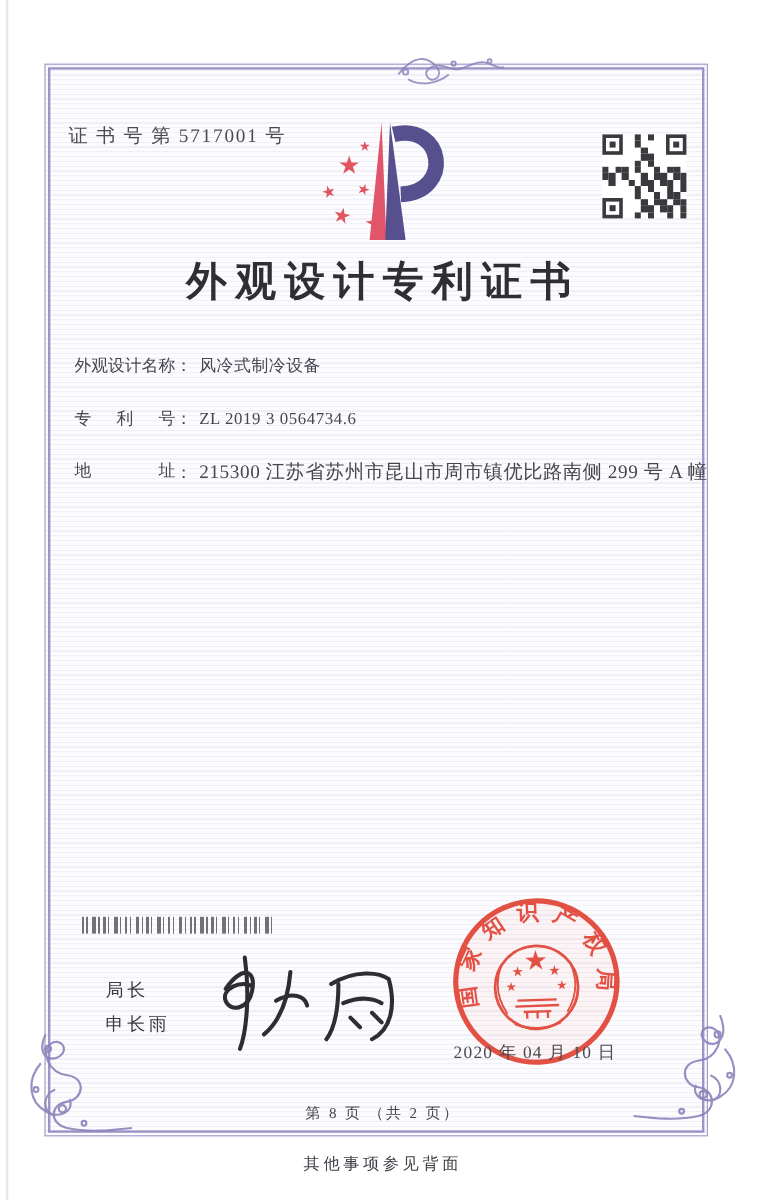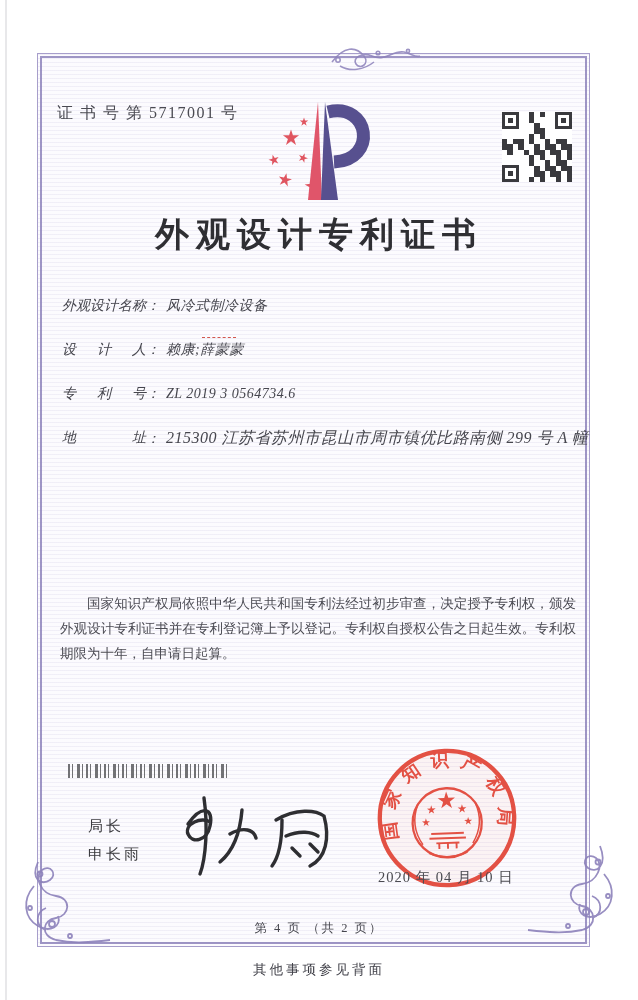--- a/index.html
+++ b/index.html
@@ -30,21 +30,21 @@
   .qr-finder{position:absolute;width:17px;height:17px;border:3px solid #3a3a3e;box-sizing:border-box;background:#fff;}
   .qr-finder::after{content:"";position:absolute;left:3px;top:3px;width:5px;height:5px;background:#3a3a3e;}
   .qr-f1{left:0;top:0;} .qr-f2{right:0;top:0;} .qr-f3{left:0;bottom:0;}
 
   .title{
     position:absolute;left:0;top:212px;width:100%;text-align:center;
     font-size:34px;font-weight:600;letter-spacing:7px;color:#2f2f33;
   }
 
   
-  .fields{position:absolute;left:62px;top:296px;width:512px;font-size:14px;color:#46464e;font-style:italic;}
+  .fields{position:absolute;left:62px;top:296px;width:512px;font-size:14px;color:#46464e;}
   .frow{height:44px;line-height:20px;white-space:nowrap;}
   .flabel{display:inline-block;width:84px;text-align:justify;text-align-last:justify;vertical-align:top;}
   .fcolon{display:inline-block;margin-right:6px;}
   .fvalue{letter-spacing:.5px;}
   .marked{position:relative;}
   .mark-line{position:absolute;left:2px;top:-5px;width:34px;border-top:1.5px dashed #d2574e;}
   .grant-row{margin-top:-5px;}
   .grant-g1{display:inline-block;width:238px;}
   .flabel-g{display:inline-block;width:74px;text-align:justify;text-align-last:justify;vertical-align:top;}
 
@@ -307,32 +307,28 @@
   <div class="qr-finder qr-f3"></div>
 </div>
 
 <div class="title">外观设计专利证书</div>
 
 <div class="fields">
   <div class="frow">
     <span class="flabel">外观设计名称</span><span class="fcolon">：</span><span class="fvalue">风冷式制冷设备</span>
   </div>
   <div class="frow">
-    <span class="flabel">设计人</span><span class="fcolon">：</span><span class="fvalue"><span>赖康;</span><span class="marked"><i class="mark-line"></i><span>薛蒙蒙</span></span></span>
-  </div>
-  <div class="frow">
     <span class="flabel">专利号</span><span class="fcolon">：</span><span class="fvalue">ZL 2019 3 0564734.6</span>
   </div>
   <div class="frow">
     <span class="flabel">地址</span><span class="fcolon">：</span><span class="fvalue" style="font-size:16px;">215300 江苏省苏州市昆山市周市镇优比路南侧 299 号 A 幢</span>
   </div>
 </div>
 
 <div class="paras">
-  <p>国家知识产权局依照中华人民共和国专利法经过初步审查，决定授予专利权，颁发外观设计专利证书并在专利登记簿上予以登记。专利权自授权公告之日起生效。专利权期限为十年，自申请日起算。</p>
 </div>
 
 <div class="barcode"></div>
 
 <div class="signoff">
   <div>局长</div>
   <div>申长雨</div>
 </div>
 
 <div class="signature">
@@ -369,14 +365,14 @@
         <path d="M66 101 v6 M75 101 v6 M84 101 v6"></path>
         <path d="M55 111 q20 9 40 0"></path>
         <path d="M45 60 q-9 22 4 42 M105 60 q9 22 -4 42" stroke-width="1.6"></path>
       </g>
     </g>
   </svg>
 </div>
 
 <div class="seal-date">2020 年 04 月 10 日</div>
 
-<div class="page-info">第 4 页 （共 2 页）</div>
+<div class="page-info">第 8 页 （共 2 页）</div>
 <div class="back-note">其他事项参见背面</div>
 
 </body></html>

